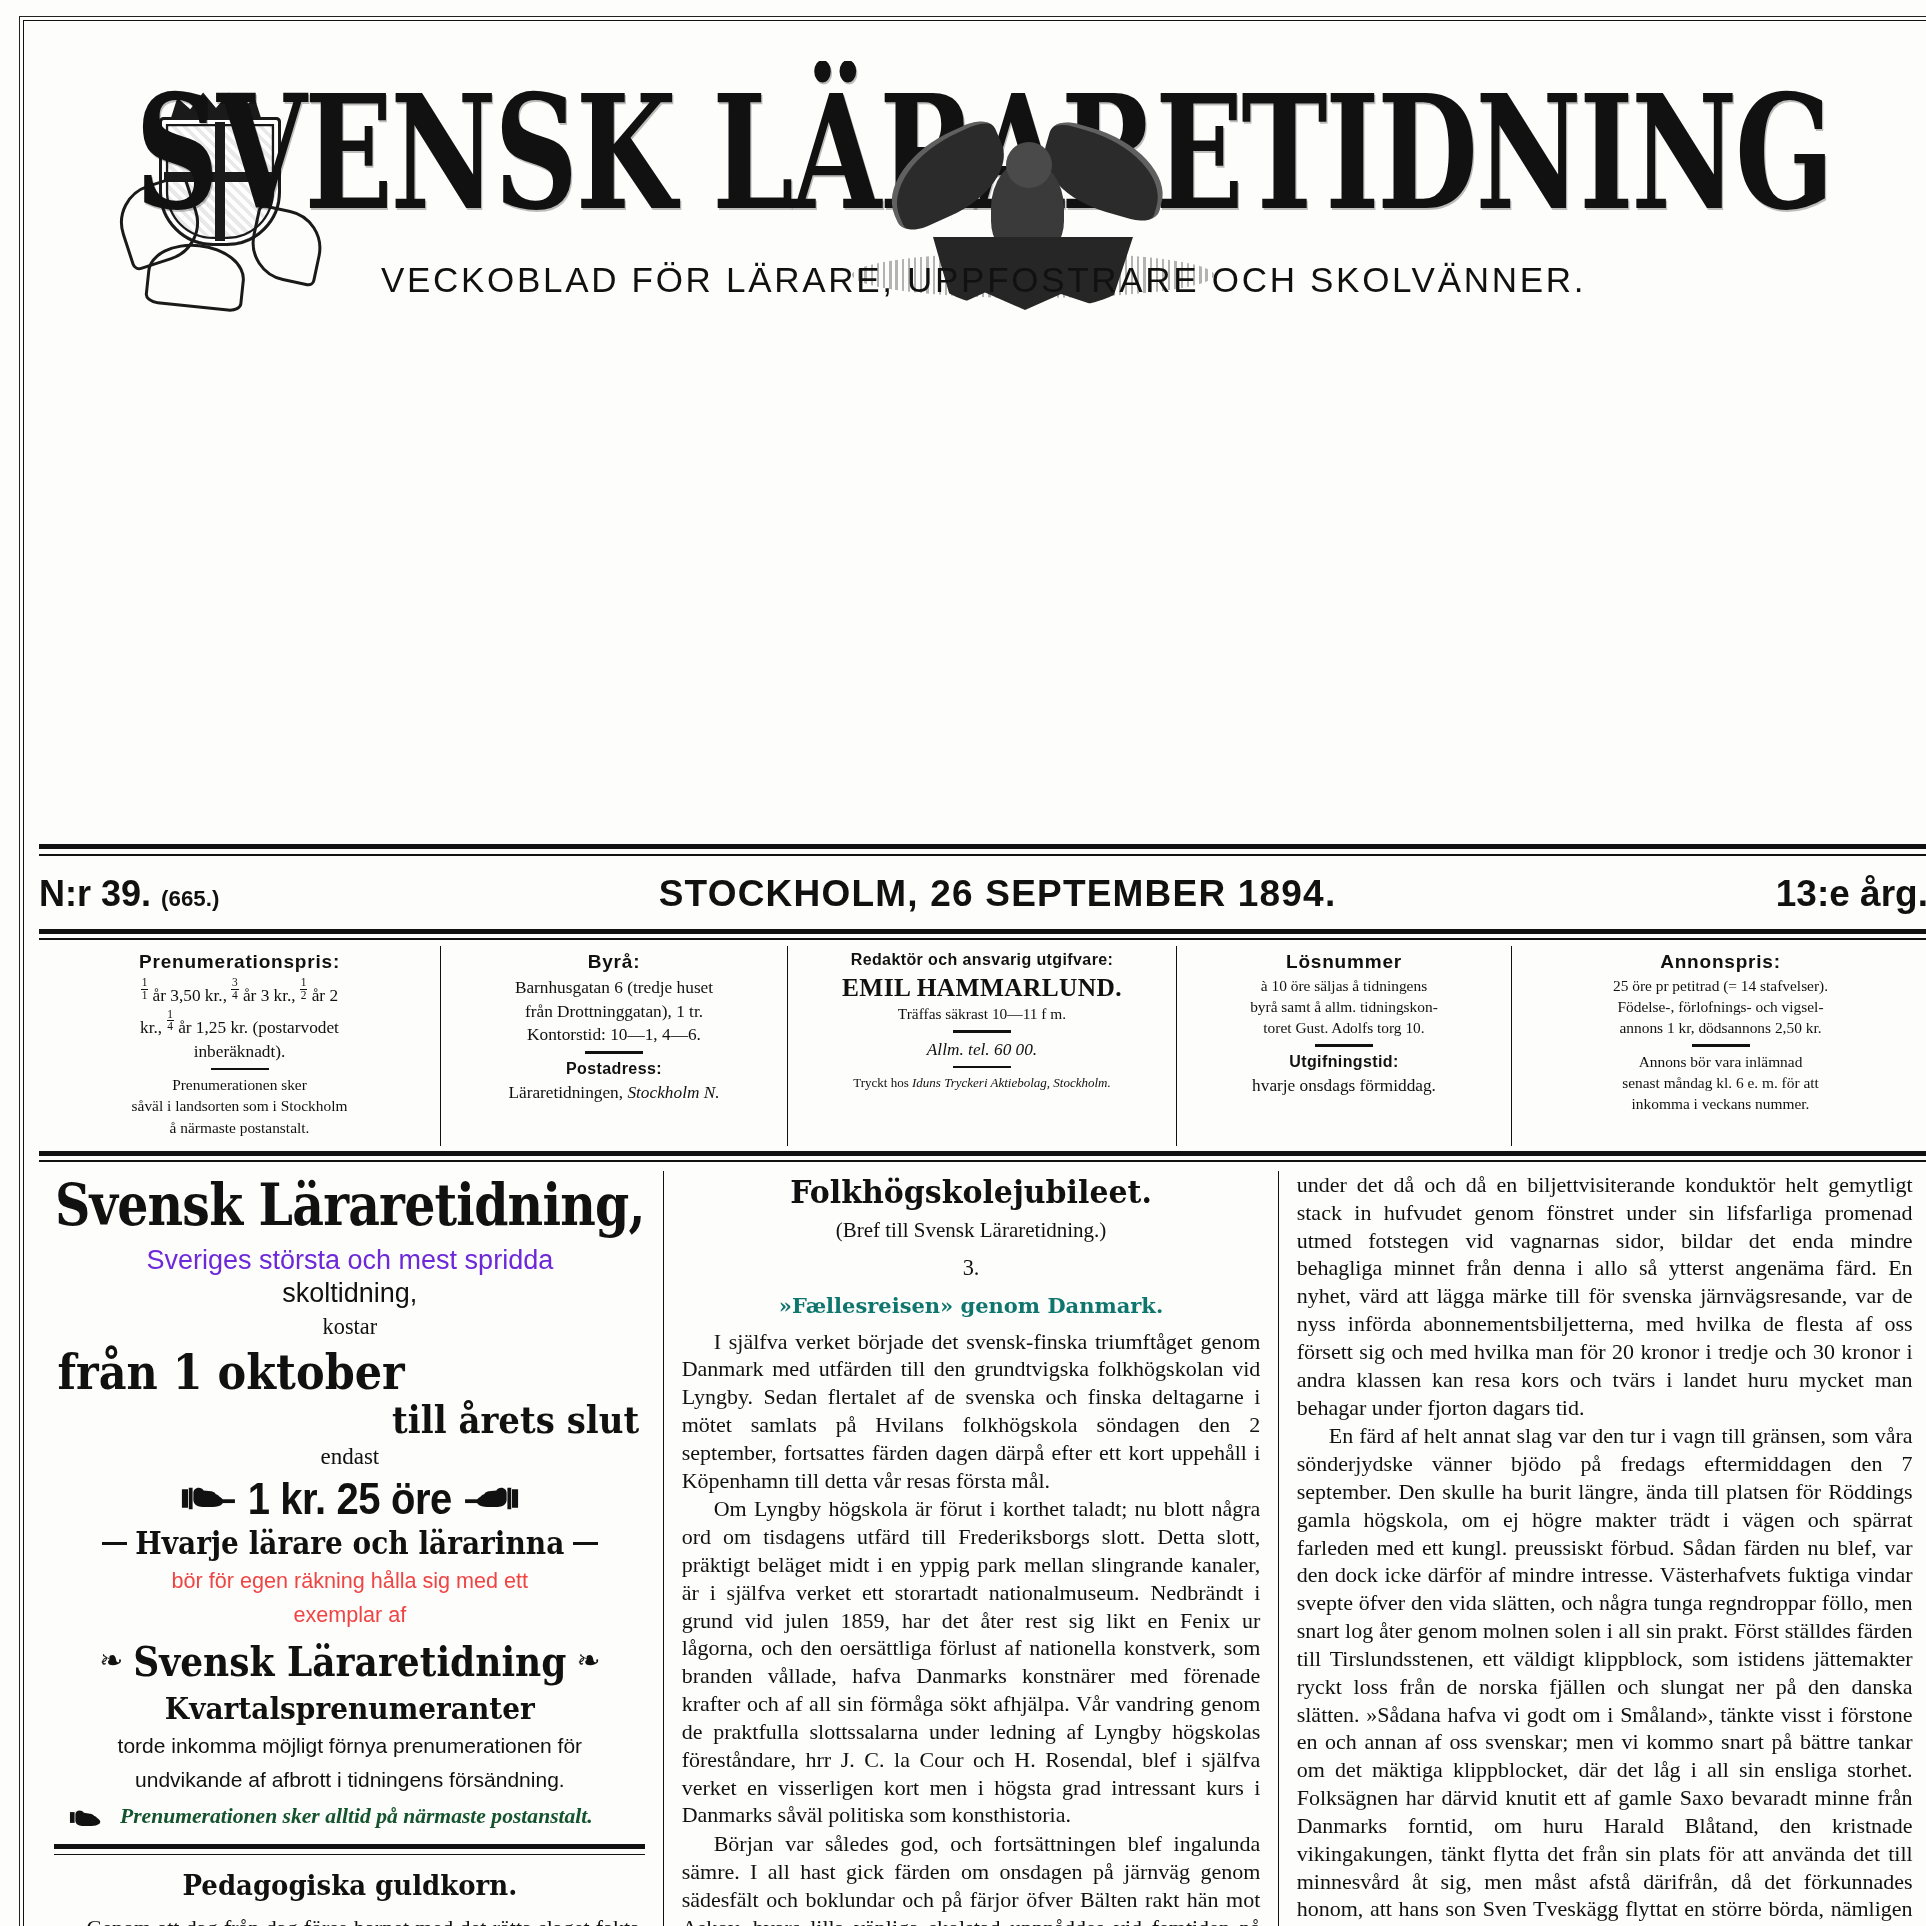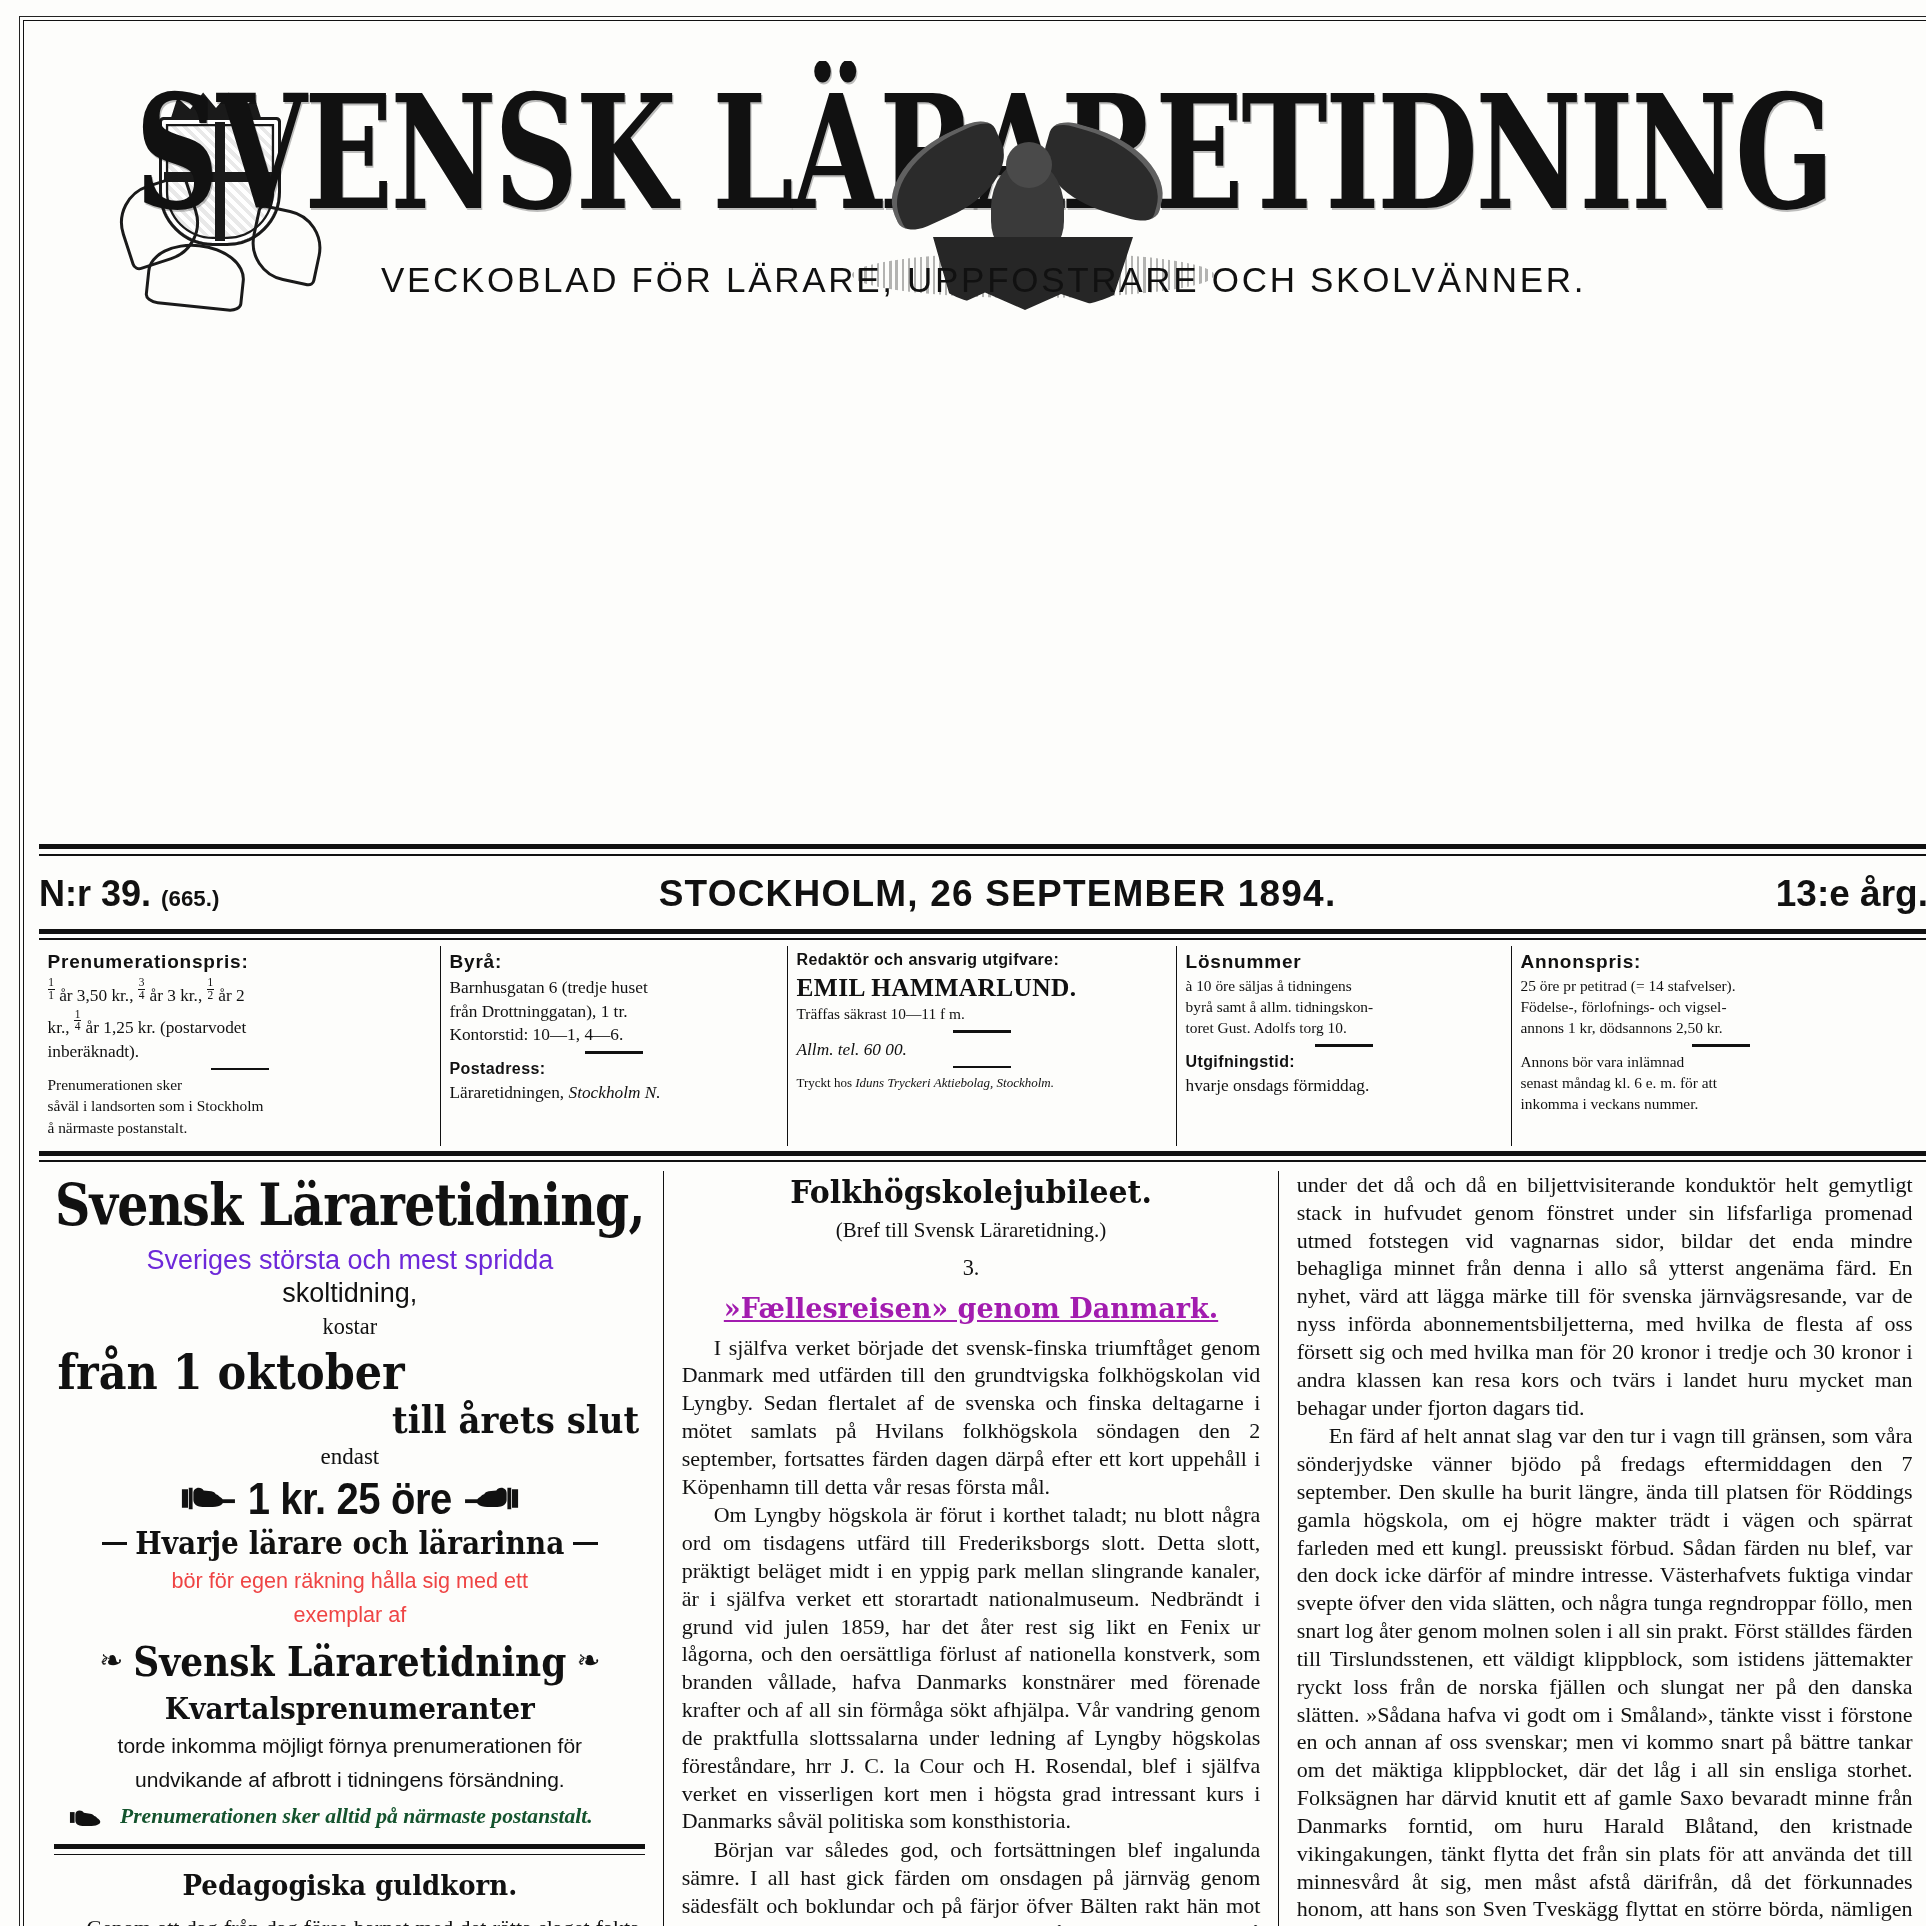--- a/index.html
+++ b/index.html
@@ -143,20 +143,21 @@
   }
 
   
   .infostrip{
     position:absolute;left:39px;top:946px;width:1889px;height:200px;
     display:flex;
   }
   .infobox{
     flex:0 0 auto;
     padding:2.3px 8.5px 0 8.5px;
+    text-align:center;
     box-sizing:border-box;
     position:relative;
   }
   .infobox + .infobox{border-left:1.5px solid #111;}
   .ib1{width:401px;}
   .ib2{width:347px;}
   .ib3{width:389px;}
   .ib4{width:335px;}
   .ib5{width:418px;}
   .ib-h{
@@ -298,21 +299,21 @@
   .art-sub{
     font-family:"Liberation Serif", serif;
     font-size:21px;text-align:center;color:#111;margin:0 0 11.6px;
   }
   .art-num{
     font-family:"Liberation Serif", serif;
     font-size:22.3px;text-align:center;color:#111;margin:0 0 11.6px;
   }
   .art-sub2{
     font-family:"DejaVu Serif", serif;font-weight:700;
-    font-size:27px;text-align:center;color:#a21caf;margin:0 0 10px;text-decoration:underline;
+    font-size:21px;text-align:center;color:#0f766e;margin:0 0 10px;
   }
 </style>
 </head>
 <body>
 
 <div class="page">
   <div class="outer-frame"></div>
 
   <div class="masthead">
     <div class="crest">

